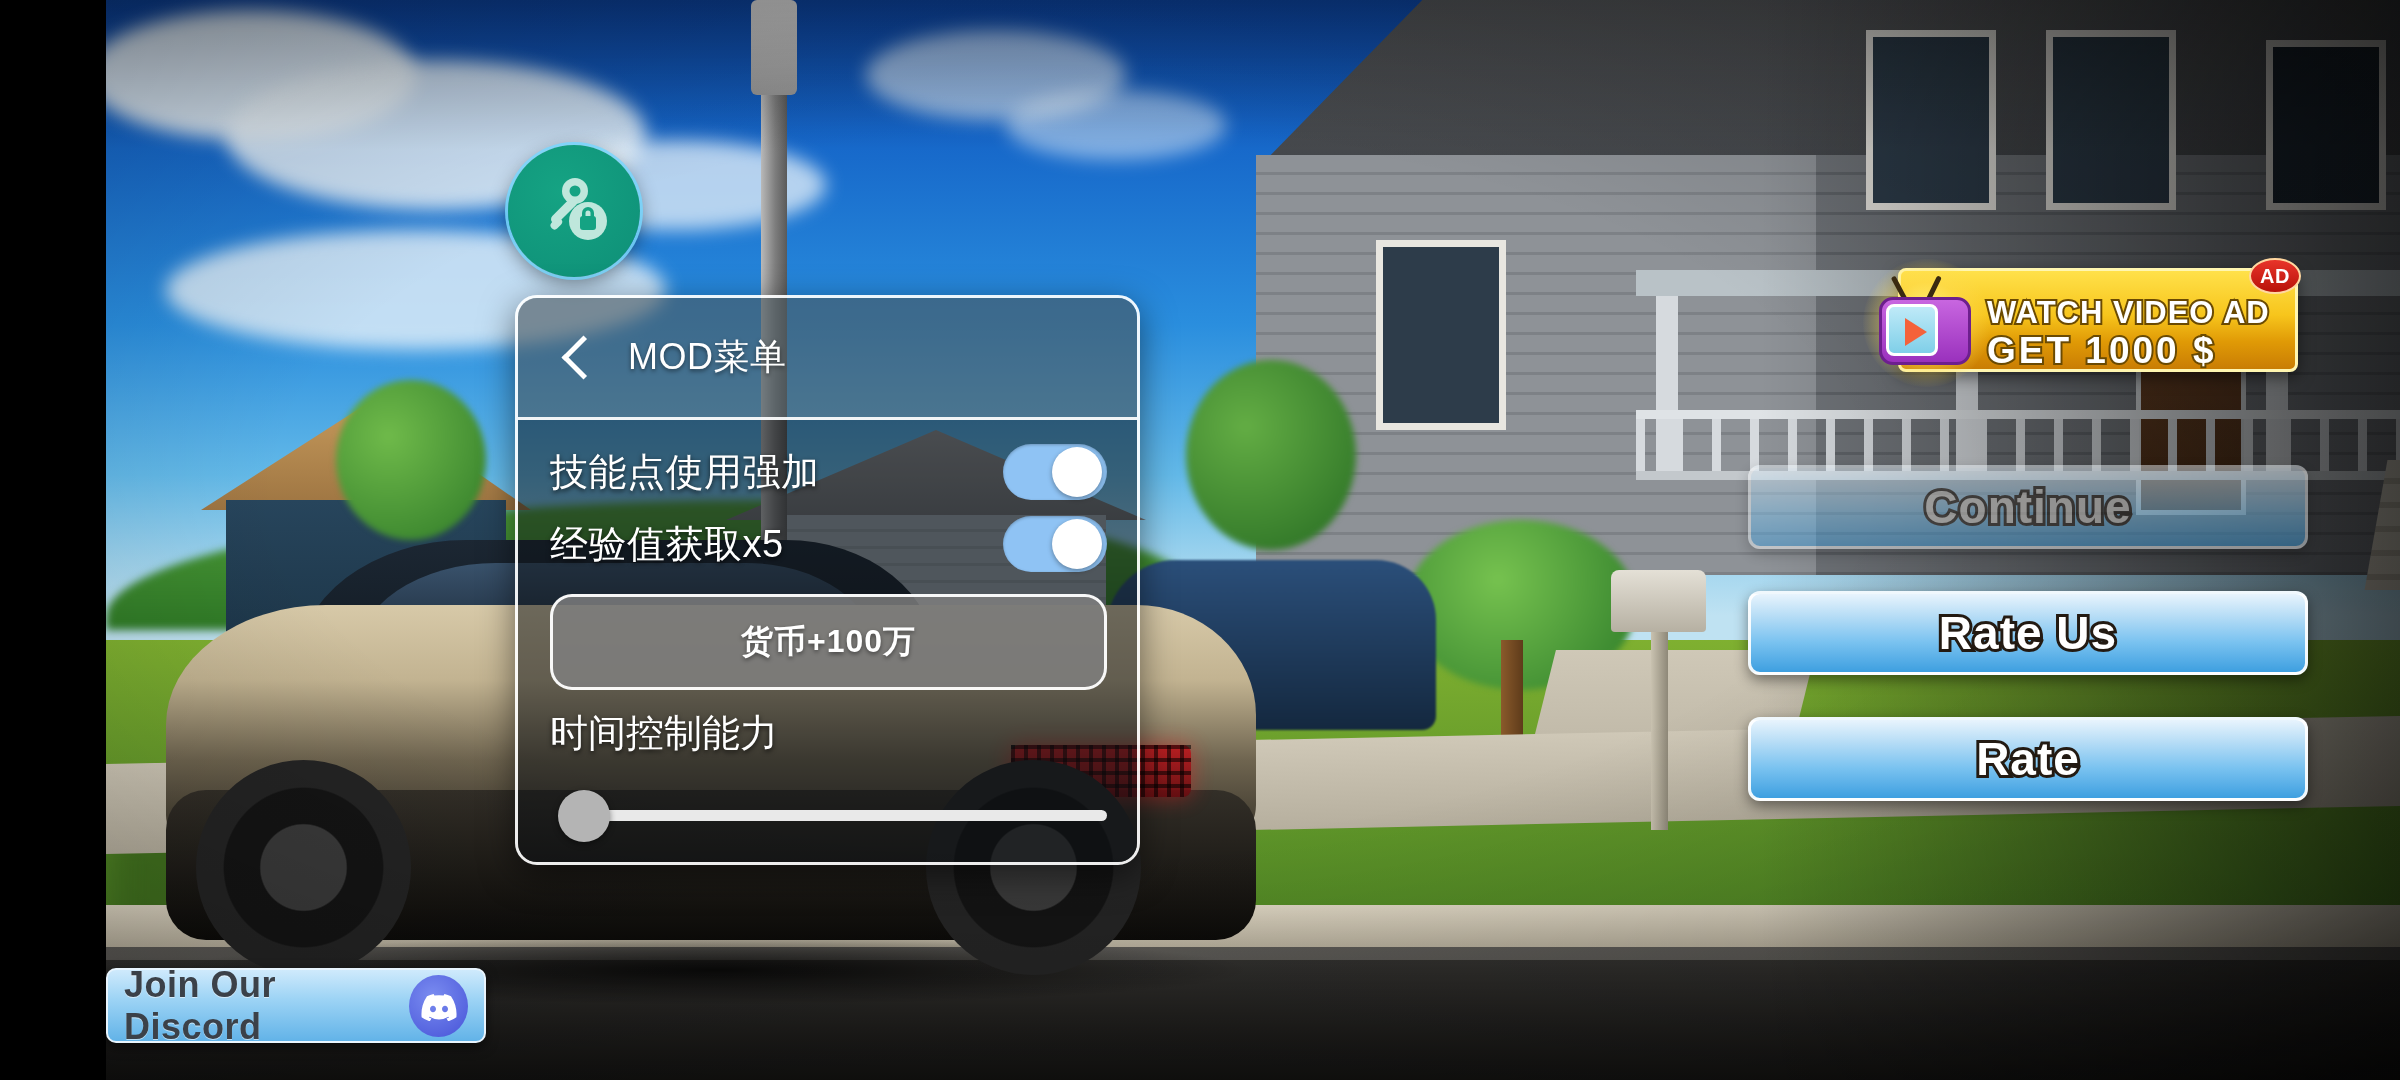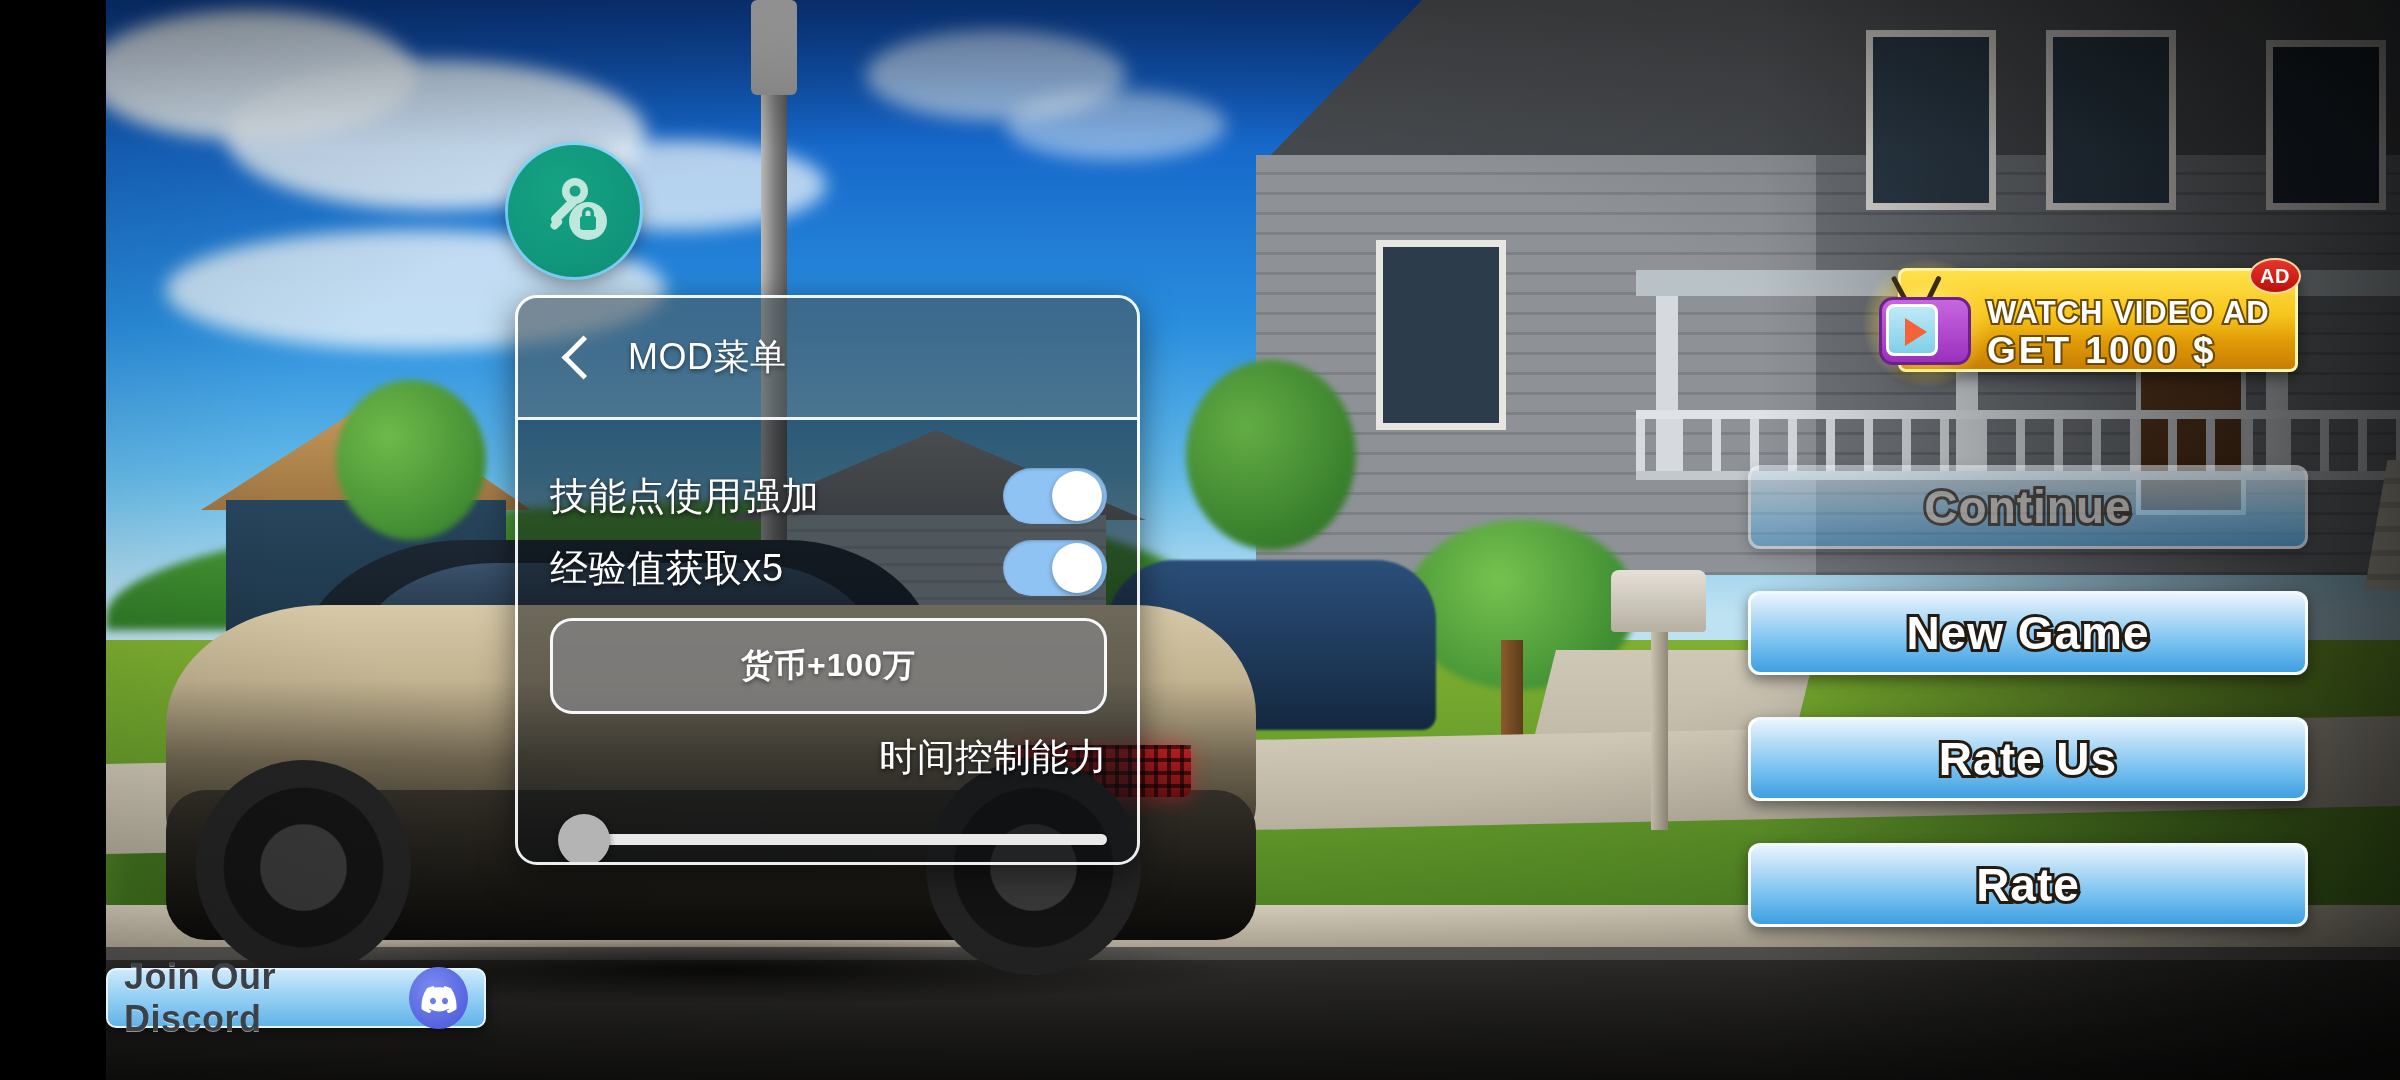--- a/index.html
+++ b/index.html
@@ -170,21 +170,21 @@
       padding-left:34px; background:rgba(72,86,92,.62);
       border-bottom:3px solid rgba(255,255,255,.92); }
   .back-arrow { width:46px; height:46px; position:relative; cursor:pointer; flex:0 0 auto;}
   .back-arrow::before { content:""; position:absolute; left:16px; top:7px;
       width:26px; height:26px; border-left:5px solid #fff; border-bottom:5px solid #fff;
       transform:rotate(45deg); }
   .mod-title { margin-left:30px; color:#fff; font-size:36px; letter-spacing:.5px;
       text-shadow:0 2px 4px rgba(0,0,0,.5); white-space:nowrap; }
 
   .mod-body { position:relative; height:574px; background:rgba(12,16,20,.52);
-      padding:40px 30px 0 32px;text-align:right; }
+      padding:16px 30px 0 32px; }
 
   .mod-row { display:flex; align-items:center; justify-content:space-between;
       height:72px; }
   .mod-label { color:#fff; font-size:38px; letter-spacing:.5px;
       text-shadow:0 2px 5px rgba(0,0,0,.75); white-space:nowrap; }
 
   .switch { width:104px; height:56px; border-radius:30px; background:#8fc3f4;
       position:relative; flex:0 0 auto; cursor:pointer;
       box-shadow:inset 0 1px 3px rgba(0,0,0,.25);}
   .switch .knob { position:absolute; top:3px; left:49px; width:50px; height:50px;
@@ -242,21 +242,21 @@
       margin-bottom:42px; cursor:pointer; display:flex; align-items:center;
       justify-content:center; border:3px solid rgba(255,255,255,.92);
       background:linear-gradient(180deg,#e8f4fd 0%,#b7ddf6 28%,#79c2f0 62%,#3e9fe0 100%);
       box-shadow:0 5px 14px rgba(0,0,0,.45);}
   .mbtn.dim { opacity:.46; }
   .mbtn span { font-size:46px; font-weight:bold; color:#fff; letter-spacing:1px;
       -webkit-text-stroke:6px #231a12; paint-order:stroke fill; }
   .mbtn.dim span { color:#e7e3dc; }
 
   
-  .discord { position:absolute; left:106px; top:968px; width:380px; height:60px;
+  .discord { position:absolute; left:106px; top:968px; width:380px; height:75px;
       border-radius:10px; z-index:40; cursor:pointer;
       background:linear-gradient(180deg,#cfeafc 0%,#9ed4f5 40%,#62b3e8 100%);
       border:2px solid #e8f4fd; box-shadow:0 4px 12px rgba(0,0,0,.55);
       display:flex; align-items:center; padding:0 16px; }
   .discord-text { font-size:36px; font-weight:bold; color:#3b4149; letter-spacing:.5px;
       text-shadow:0 1px 0 rgba(255,255,255,.55);}
   .discord-logo { margin-left:auto; width:62px; height:62px; border-radius:50%;
       background:radial-gradient(circle at 40% 35%,#7a8cf0,#4653d8);
       display:flex; align-items:center; justify-content:center; }
 </style>
@@ -403,23 +403,20 @@
       <div class="ad-l2">GET 1000 $</div>
     </div>
     <div class="ad-badge">AD</div>
   </div>
 
   <div class="menu">
     <div class="mbtn dim">
       <span>Continue</span>
     </div>
     <div class="mbtn">
-      <span>New Game</span>
-    </div>
-    <div class="mbtn">
       <span>Rate Us</span>
     </div>
     <div class="mbtn">
       <span>Rate</span>
     </div>
   </div>
 
   <div class="discord">
     <div class="discord-text">Join Our Discord</div>
     <div class="discord-logo">

